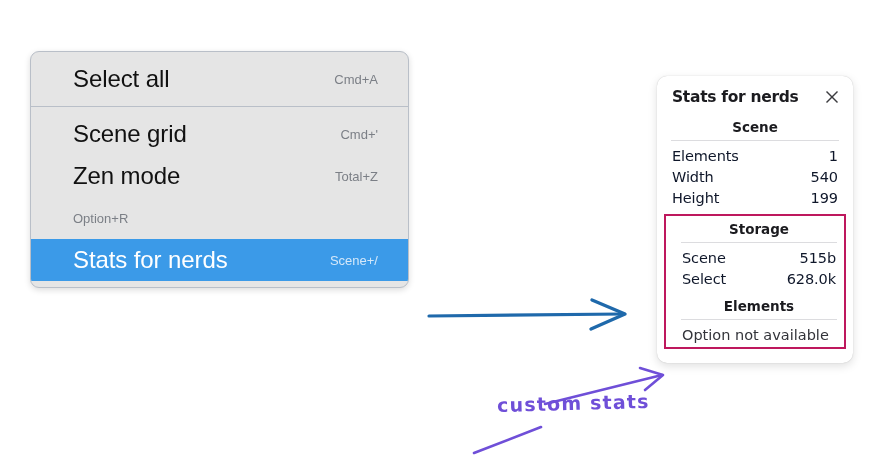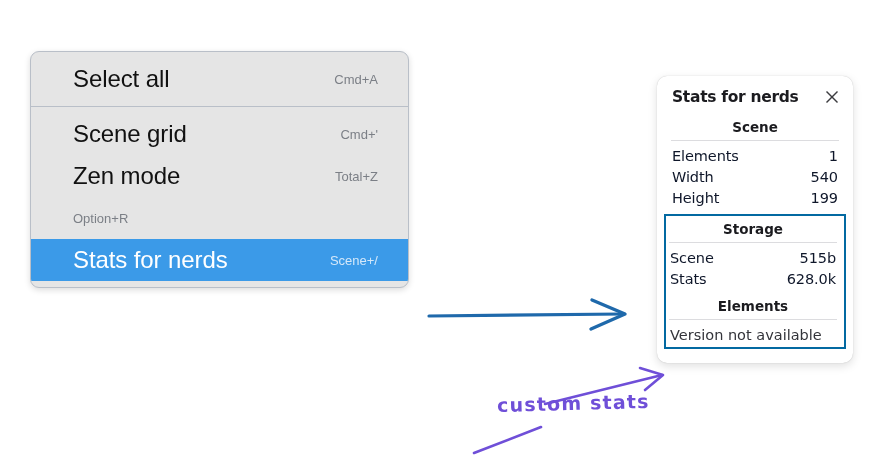--- a/index.html
+++ b/index.html
@@ -113,23 +113,23 @@
     justify-content: space-between;
     align-items: baseline;
     font-size: 14.5px;
     color: #0f172a;
     padding: 2.5px 4px;
   }
   .stat-row .k { letter-spacing: -0.1px; }
   .stat-row .v { letter-spacing: -0.1px; }
 
   #highlight-box {
-    border: 2px solid #0369a1;
+    border: 2px solid #be185d;
     margin: 6px -4px 0 -4px;
-    padding: 3px 4px 4px 0;
+    padding: 3px 4px 4px 12px;
   }
   #version-line {
     font-size: 14.5px;
     color: #33343a;
     padding: 3px 4px 0 4px;
     white-space: nowrap;
   }
 
   
   #annotations {
@@ -216,28 +216,28 @@
   <div id="highlight-box">
 
     <div class="section-title">Storage</div>
     <div class="hr"></div>
 
     <div class="stat-row">
       <span class="k">Scene</span>
       <span class="v">515b</span>
     </div>
     <div class="stat-row">
-      <span class="k">Stats</span>
+      <span class="k">Select</span>
       <span class="v">628.0k</span>
     </div>
 
     <div class="section-title" style="padding-top:9px;">Elements</div>
     <div class="hr"></div>
 
-    <div id="version-line">Version not available</div>
+    <div id="version-line">Option not available</div>
   </div>
 
 </div>
 
 <svg id="annotations" viewBox="0 0 873 461">
 
   <g>
     <line x1="429" y1="316" x2="622" y2="314" stroke="#1f69ab" stroke-width="3.2" stroke-linecap="round"></line>
     <polyline points="592,300 625,314 591,329" fill="none" stroke="#1f69ab" stroke-width="3.4" stroke-linecap="round" stroke-linejoin="round"></polyline>
   </g>

